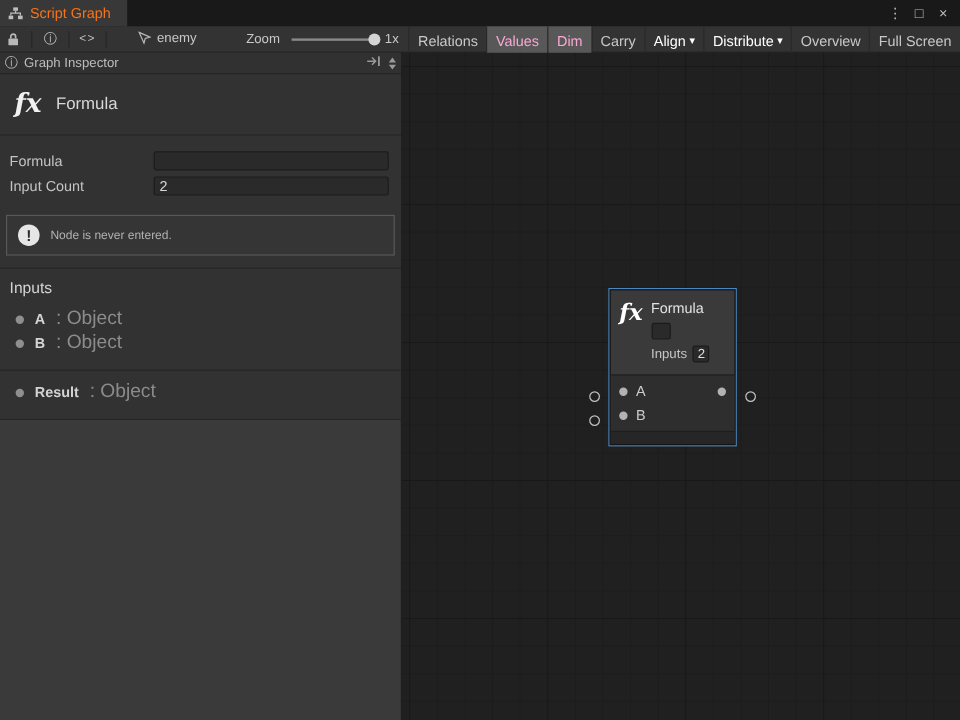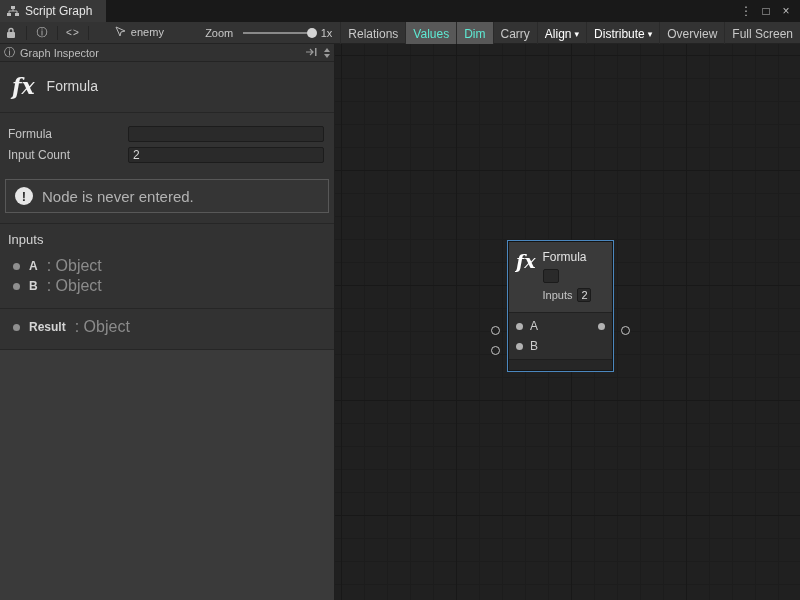--- a/index.html
+++ b/index.html
@@ -2,41 +2,41 @@
 <html><head>
 <meta charset="utf-8">
 <style>
   * { margin:0; padding:0; box-sizing:border-box; }
   html,body { width:800px; height:600px; overflow:hidden; background:#282828;
               font-family:"Liberation Sans", sans-serif; -webkit-font-smoothing:antialiased; }
 
   
   .tabbar { height:22px; background:#191919; display:flex; align-items:stretch; }
   .tab { background:#383838; display:flex; align-items:center; gap:6px; padding:0 14px 0 7px;
-         color:#e5e5e5; font-size:12px; }
+         color:#f97316; font-size:12px; }
   .tab-icon svg { display:block; }
   .win-controls { margin-left:auto; display:flex; align-items:center; gap:4px; padding-right:6px; }
   .win-btn { color:#bdbdbd; font-size:12px; width:16px; text-align:center; cursor:default; }
 
   
   .toolbar { height:22px; background:#333333; border-bottom:1px solid #232323;
              display:flex; align-items:center; color:#c8c8c8; font-size:11px; }
   .tb-icon { width:26px; display:flex; align-items:center; justify-content:center; color:#c0c0c0; height:22px; }
   .tb-sep { width:1px; height:14px; background:#262626; margin:0 4px; }
   .tb-code { font-size:10px; letter-spacing:1px; color:#c0c0c0; }
   .tb-target { display:flex; gap:5px; margin-left:22px; width:85px; }
   .zoom-label { margin-left:18px; }
   .zoom-slider { width:84px; height:2px; background:#8a8a8a; margin:0 6px 0 10px; position:relative; }
   .zoom-knob { position:absolute; right:-2px; top:-4px; width:10px; height:10px; border-radius:50%;
                background:#d4d4d4; }
   .zoom-val { margin-right:8px; }
   .tb-buttons { margin-left:auto; display:flex; align-items:stretch; height:22px; }
   .tb-btn { display:flex; align-items:center; gap:3px; padding:12px 7px; font-size:12px; color:#c8c8c8;
             border-left:1px solid #2a2a2a; cursor:default; white-space:nowrap; }
-  .tb-btn.active { background:#585858; color:#5eead4; }
+  .tb-btn.active { background:#585858; color:#f9a8d4; }
   .tb-btn.disabled { color:#ffffff; }
   .caret { font-size:9px; }
 
   
   .content { display:flex; height:556px; }
 
   
   .inspector { width:335px; background:#3a3a3a; border-right:1px solid #1f1f1f;
                display:flex; flex-direction:column; }
   .insp-header { height:18px; background:#313131; border-bottom:1px solid #242424;
@@ -58,21 +58,21 @@
   .field-label { width:120px; font-size:12px; color:#c4c4c4; }
   .txt-input { flex:1; height:16px; background:#2a2a2a; border:1px solid #1c1c1c; border-radius:2px;
                color:#d8d8d8; font-size:12px; padding:0 4px; outline:none; font-family:"Liberation Sans",sans-serif; }
   .checkbox { width:14px; height:14px; background:#2a2a2a; border:1px solid #1c1c1c; border-radius:2px; }
 
   .warning-box { margin:6px 5px 10px 5px; border:1px solid #585858; background:#353535;
                  display:flex; align-items:center; gap:9px; padding:7px 9px; }
   .warn-icon { width:18px; height:18px; min-width:18px; border-radius:50%; background:#e6e6e6;
                color:#2c2c2c; font-weight:bold; font-size:13px; display:flex; align-items:center;
                justify-content:center; }
-  .warn-text { font-size:15px; color:#b2b2b2; }
+  .warn-text { font-size:10px; color:#b2b2b2; }
 
   .section { border-top:1px solid #262626; padding:8px 8px 12px 8px; }
   .section-title { font-size:13px; color:#d4d4d4; margin-bottom:9px; }
   .port-list-row { display:flex; align-items:center; gap:9px; height:20px; padding-left:5px; }
   .dot { width:7px; height:7px; min-width:7px; border-radius:50%; background:#8f8f8f; }
   .port-name { font-size:12px; font-weight:bold; color:#d4d4d4; }
   .port-type { font-size:16px; color:#8b8b8b; }
 
   
   .graph { flex:1; position:relative; background:#202020;

